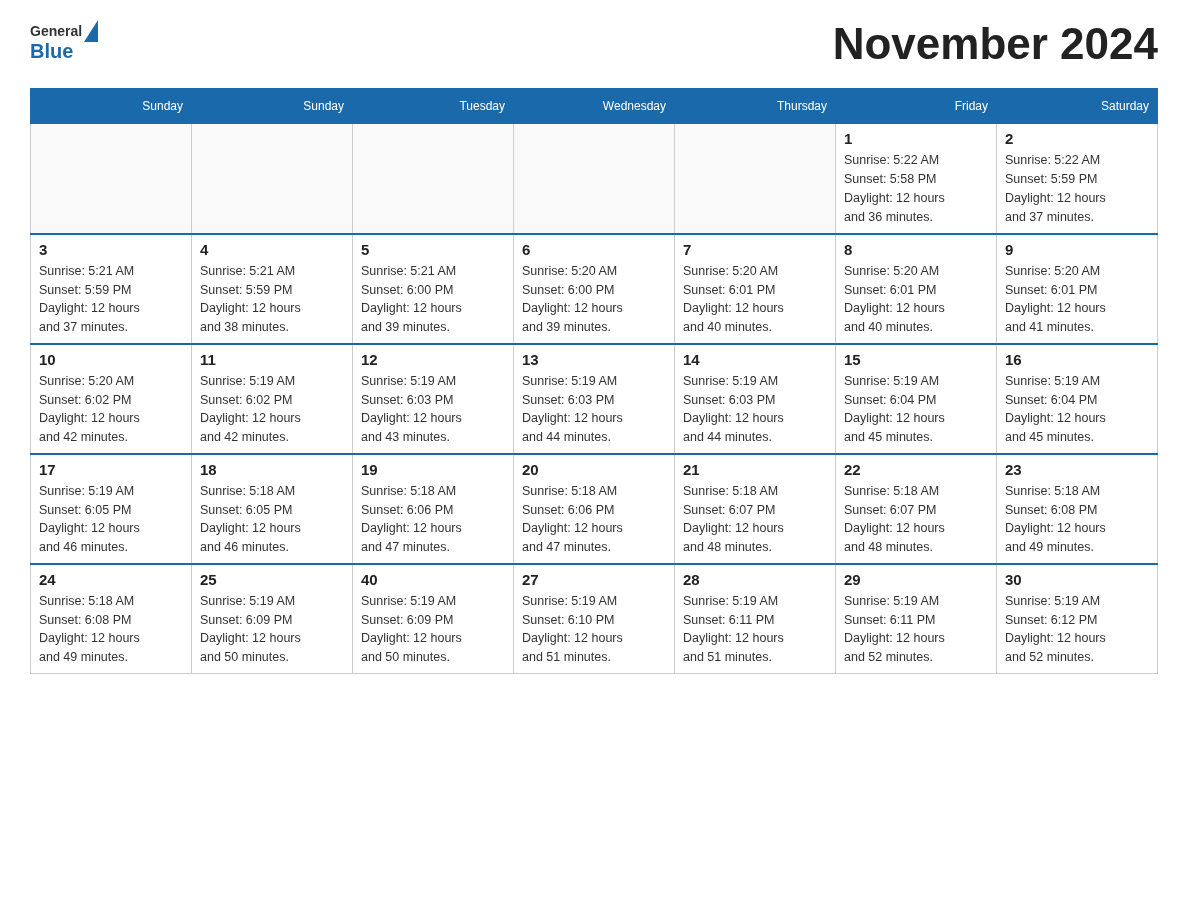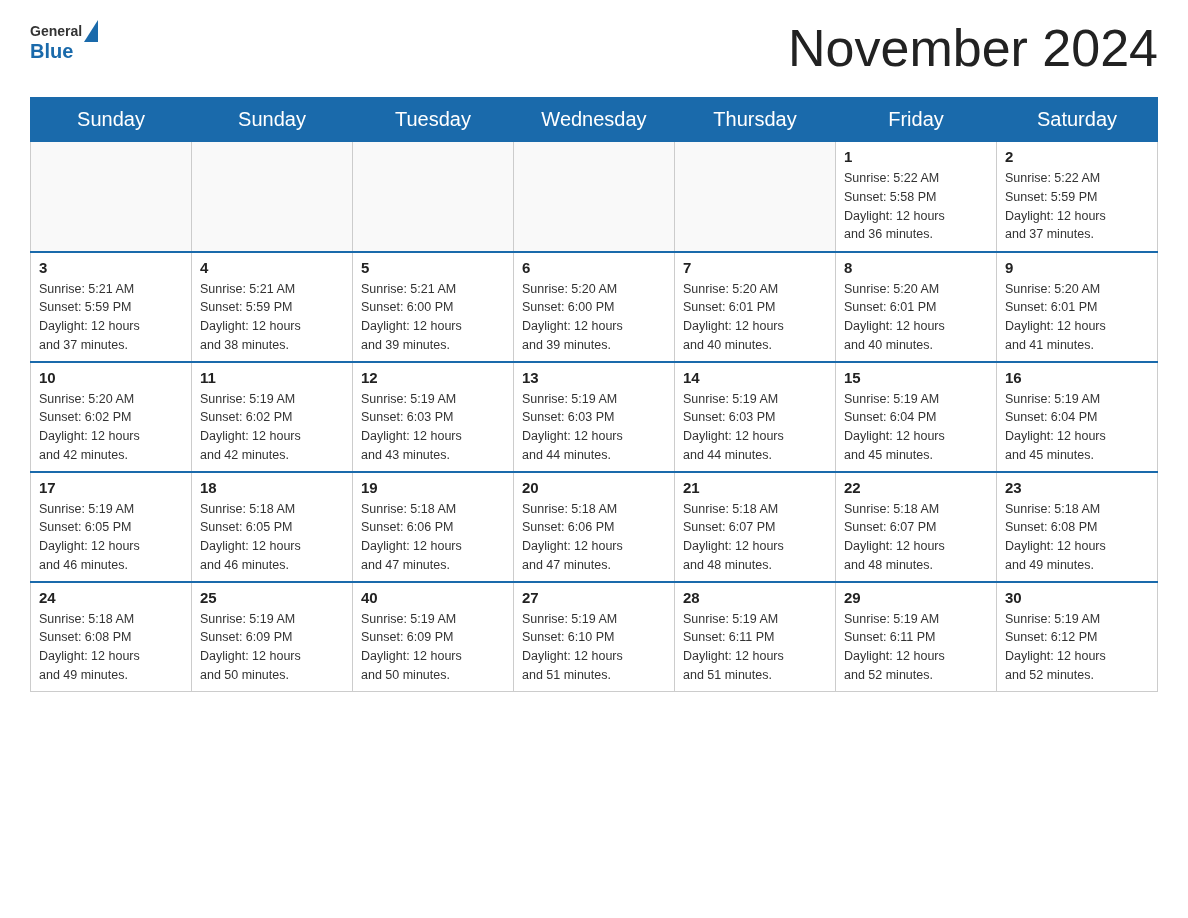--- a/index.html
+++ b/index.html
@@ -40,43 +40,43 @@
       font-weight: bold;
       color: #1a6aab;
     }
     .logo-line2 {
       margin-top: -2px;
     }
     .title-block {
       text-align: right;
     }
     .calendar-title {
-      font-size: 52px;
-      font-weight: normal;
+      font-size: 44px;
+      font-weight: bold;
       color: #222;
       line-height: 1.1;
     }
     .calendar-subtitle {
       font-size: 20px;
       color: #444;
       margin-top: 4px;
     }
     .calendar {
       width: 100%;
       border-collapse: collapse;
       border: 1px solid #aaa;
     }
     .calendar th {
       background-color: #1a6aab;
       color: #fff;
-      font-size: 20px;
+      font-size: 12px;
       font-weight: normal;
       padding: 10px 8px;
       border: 1px solid #1a6aab;
-      text-align: center;
+      text-align: right;
     }
     .calendar td {
       vertical-align: top;
       border: 1px solid #ccc;
       padding: 6px 8px;
       width: 14.28%;
       height: 110px;
       background: #fff;
     }
     .calendar td.empty {

